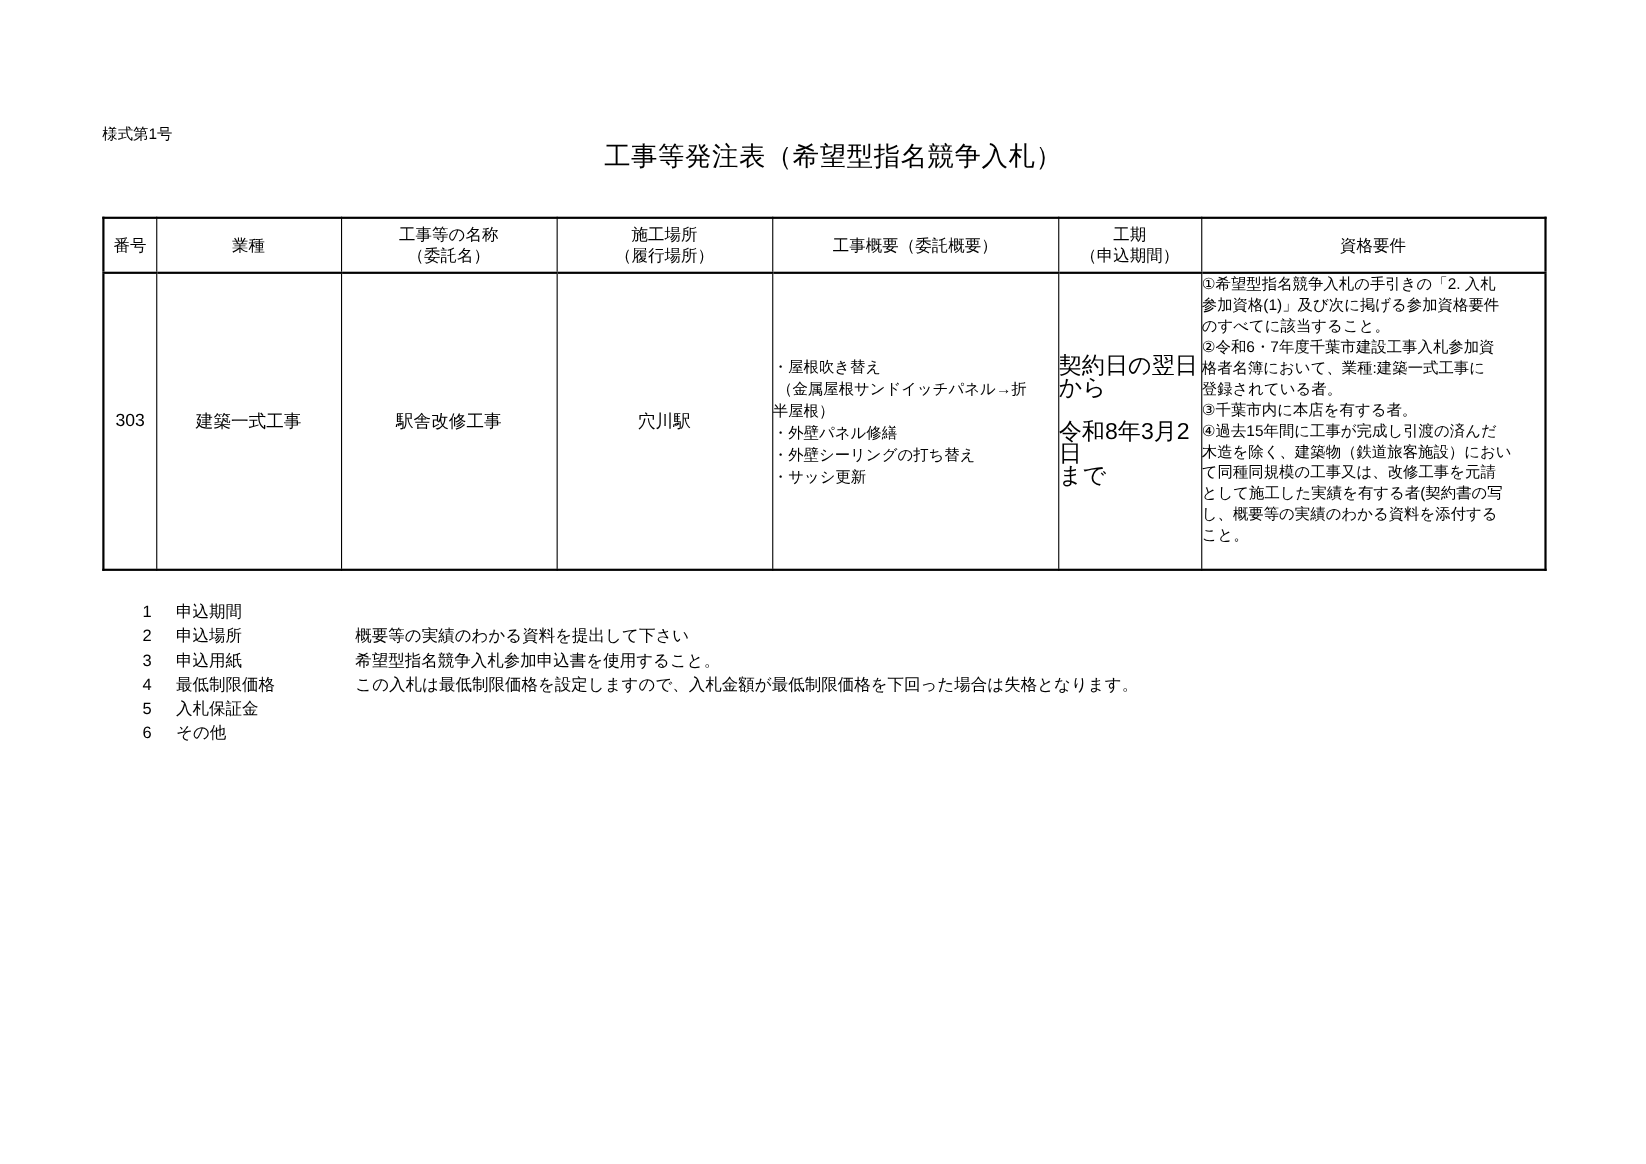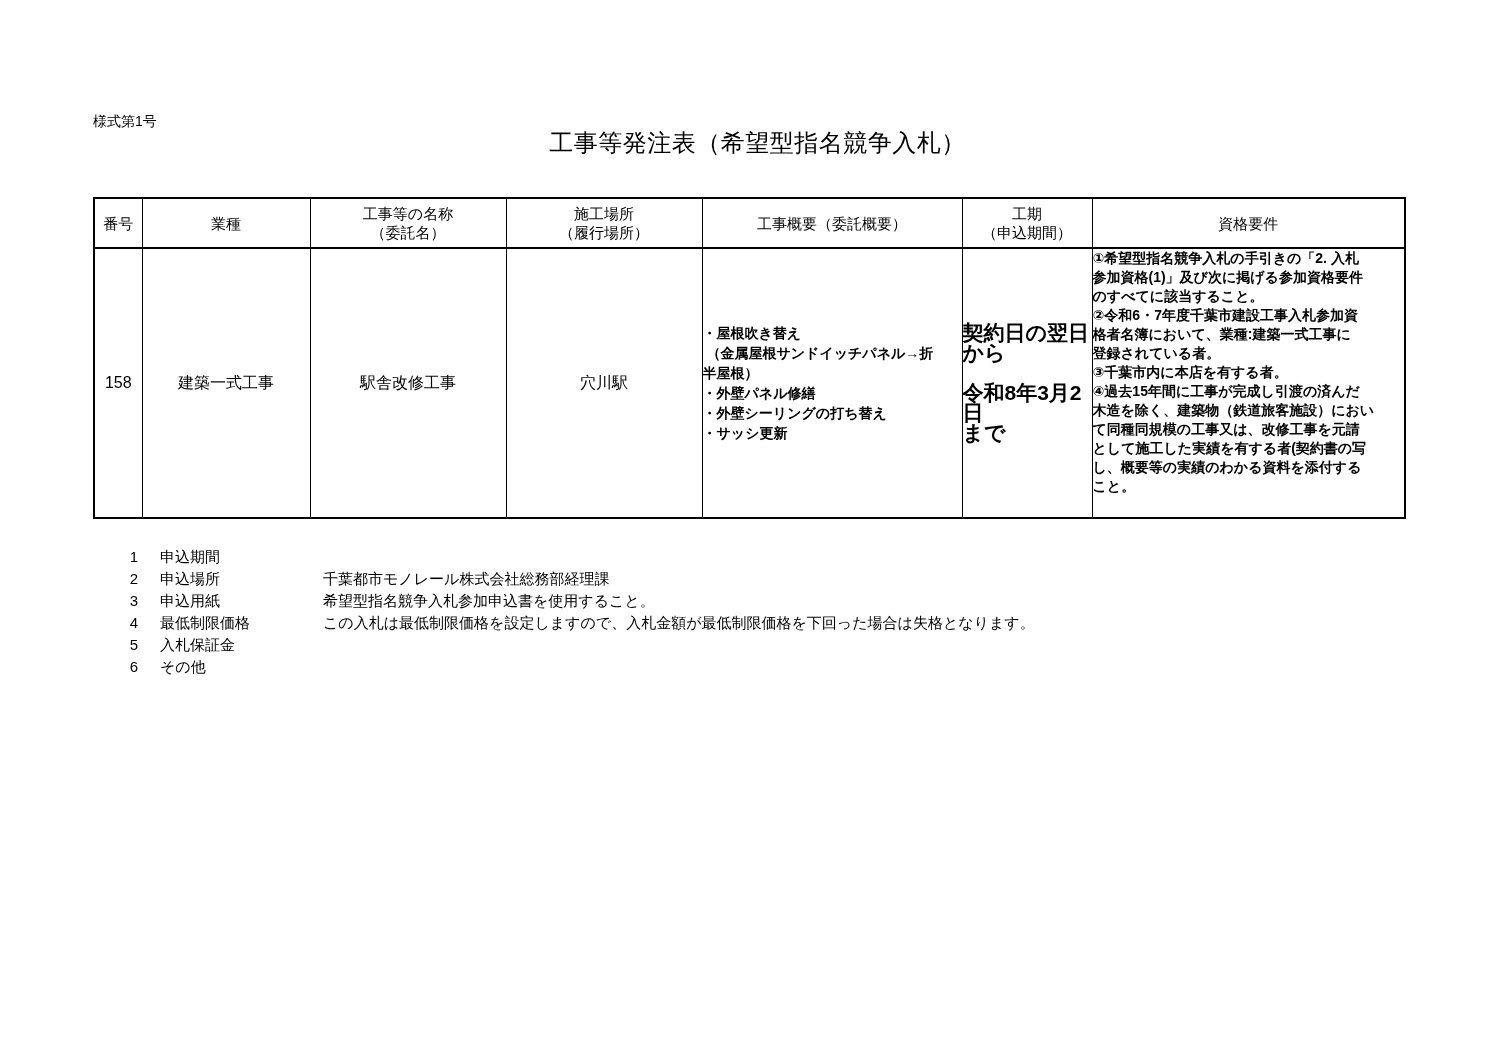--- a/index.html
+++ b/index.html
@@ -48,21 +48,21 @@
   .order-table thead th {
     height: 50px;
     font-size: 15px;
     font-weight: normal;
     text-align: center;
     vertical-align: middle;
     border-bottom: 2px solid #000000;
     line-height: 19px;
   }
   .order-table tbody td { height: 270px; }
-  .ml { white-space: pre-wrap; font-weight: bold; }
+  .ml { white-space: pre-wrap; }
   .c-center {
     text-align: center;
     vertical-align: middle;
     font-size: 16px;
   }
   .cell-summary {
     text-align: left;
     vertical-align: middle;
     font-size: 14px;
     line-height: 20px;
@@ -123,21 +123,21 @@
         <th class="ml">施工場所
 （履行場所）</th>
         <th class="ml">工事概要（委託概要）</th>
         <th class="ml">工期
 （申込期間）</th>
         <th class="ml">資格要件</th>
       </tr>
     </thead>
     <tbody>
       <tr>
-        <td class="c-center">158</td>
+        <td class="c-center">303</td>
         <td class="c-center">建築一式工事</td>
         <td class="c-center">駅舎改修工事</td>
         <td class="c-center">穴川駅</td>
         <td class="cell-summary ml">・屋根吹き替え
  （金属屋根サンドイッチパネル→折
 半屋根）
 ・外壁パネル修繕
 ・外壁シーリングの打ち替え
 ・サッシ更新</td>
         <td class="cell-period ml">契約日の翌日
@@ -163,21 +163,21 @@
   </table>
 
   <div class="notes">
     <div class="note-item">
       <span class="note-no">1</span>
       <span class="note-label">申込期間</span>
     </div>
     <div class="note-item">
       <span class="note-no">2</span>
       <span class="note-label">申込場所</span>
-      <span class="note-content">千葉都市モノレール株式会社総務部経理課</span>
+      <span class="note-content">概要等の実績のわかる資料を提出して下さい</span>
     </div>
     <div class="note-item">
       <span class="note-no">3</span>
       <span class="note-label">申込用紙</span>
       <span class="note-content">希望型指名競争入札参加申込書を使用すること。</span>
     </div>
     <div class="note-item">
       <span class="note-no">4</span>
       <span class="note-label">最低制限価格</span>
       <span class="note-content">この入札は最低制限価格を設定しますので、入札金額が最低制限価格を下回った場合は失格となります。</span>

